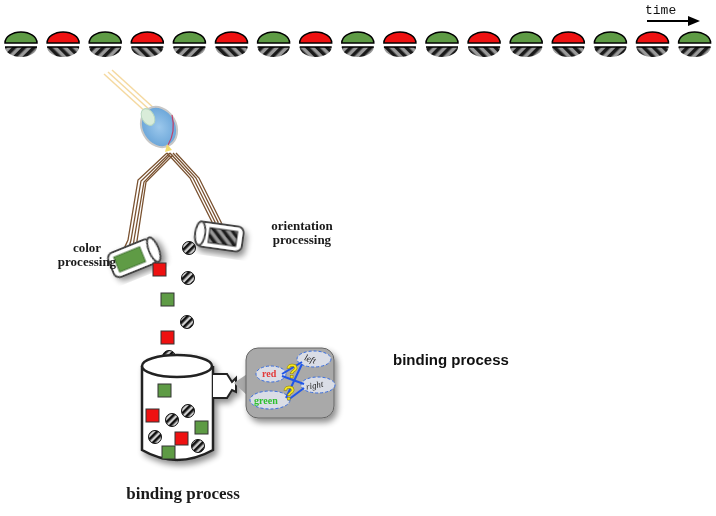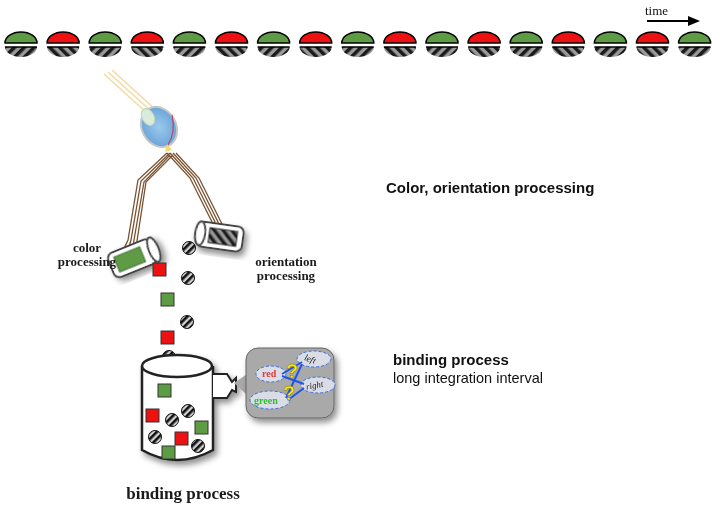--- a/index.html
+++ b/index.html
@@ -2,21 +2,21 @@
 <html><head>
 <meta charset="utf-8">
 <style>
   html, body { margin: 0; padding: 0; background: #ffffff; }
   body { width: 716px; height: 516px; position: relative; overflow: hidden; font-family: "Liberation Sans", sans-serif; }
   #stage { position: absolute; left: 0; top: 0; width: 716px; height: 516px; }
   .label-serif { position: absolute; font-family: "Liberation Serif", "DejaVu Serif", serif; font-weight: bold; color: #1a1a1a; text-align: center; line-height: 14px; font-size: 13px; }
   .desc { position: absolute; font-family: "Liberation Sans", sans-serif; color: #111; }
   .desc .title { font-weight: bold; font-size: 15px; line-height: 19px; }
   .desc .line { font-size: 14.5px; line-height: 19px; }
-  .time-label { position: absolute; font-family: Liberation Serif, serif; font-size: 13px; color: #111; }
+  .time-label { position: absolute; font-family: Liberation Mono, monospace; font-size: 13px; color: #111; }
 </style>
 </head>
 <body>
 
 <svg id="stage" width="716" height="516" viewBox="0 0 716 516" xmlns="http://www.w3.org/2000/svg">
   <defs>
     <pattern id="stripesG" patternUnits="userSpaceOnUse" width="7" height="7" patternTransform="rotate(45)">
       <rect width="7" height="7" fill="#9a9a9a"></rect>
       <rect width="3.5" height="7" fill="#1a1a1a"></rect>
     </pattern>
@@ -226,26 +226,24 @@
     <text x="283" y="400" fill="#f3e61f" stroke="#8a7d00" stroke-width="0.5" font-family="Liberation Sans, sans-serif" font-weight="bold" font-size="20">?</text>
   </g>
 </svg>
 
 <div class="time-label" style="left:645px; top:3px;">time</div>
 
 <div class="label-serif" style="left:52px; top:241px; width:70px;">
   <div>color</div>
   <div>processing</div>
 </div>
-<div class="label-serif" style="left:244px; top:219px; width:84px;margin-top:36px;">
+<div class="label-serif" style="left:260px; top:219px; width:84px;">
   <div>orientation</div>
   <div>processing</div>
 </div>
 <div class="label-serif" style="left:108px; top:484px; width:150px; font-size:17px; line-height:20px;">binding process</div>
 
 <div class="desc" style="left:386px; top:178px;">
-  <div class="title">Color, orientation processing</div>
 </div>
 
 <div class="desc" style="left:393px; top:350px;">
   <div class="title">binding process</div>
-  <div class="line">long integration interval</div>
 </div>
 
 </body></html>

